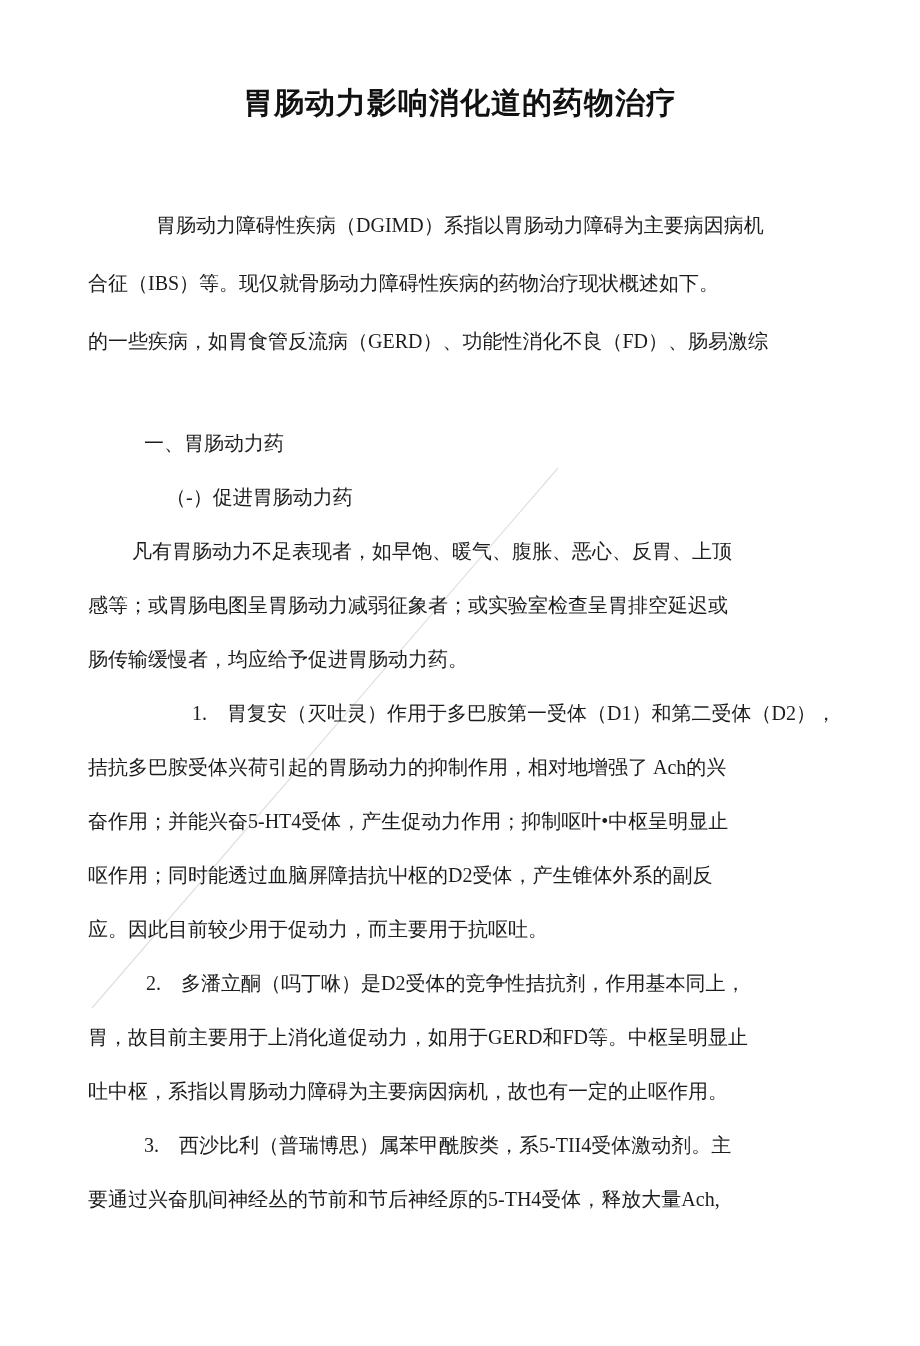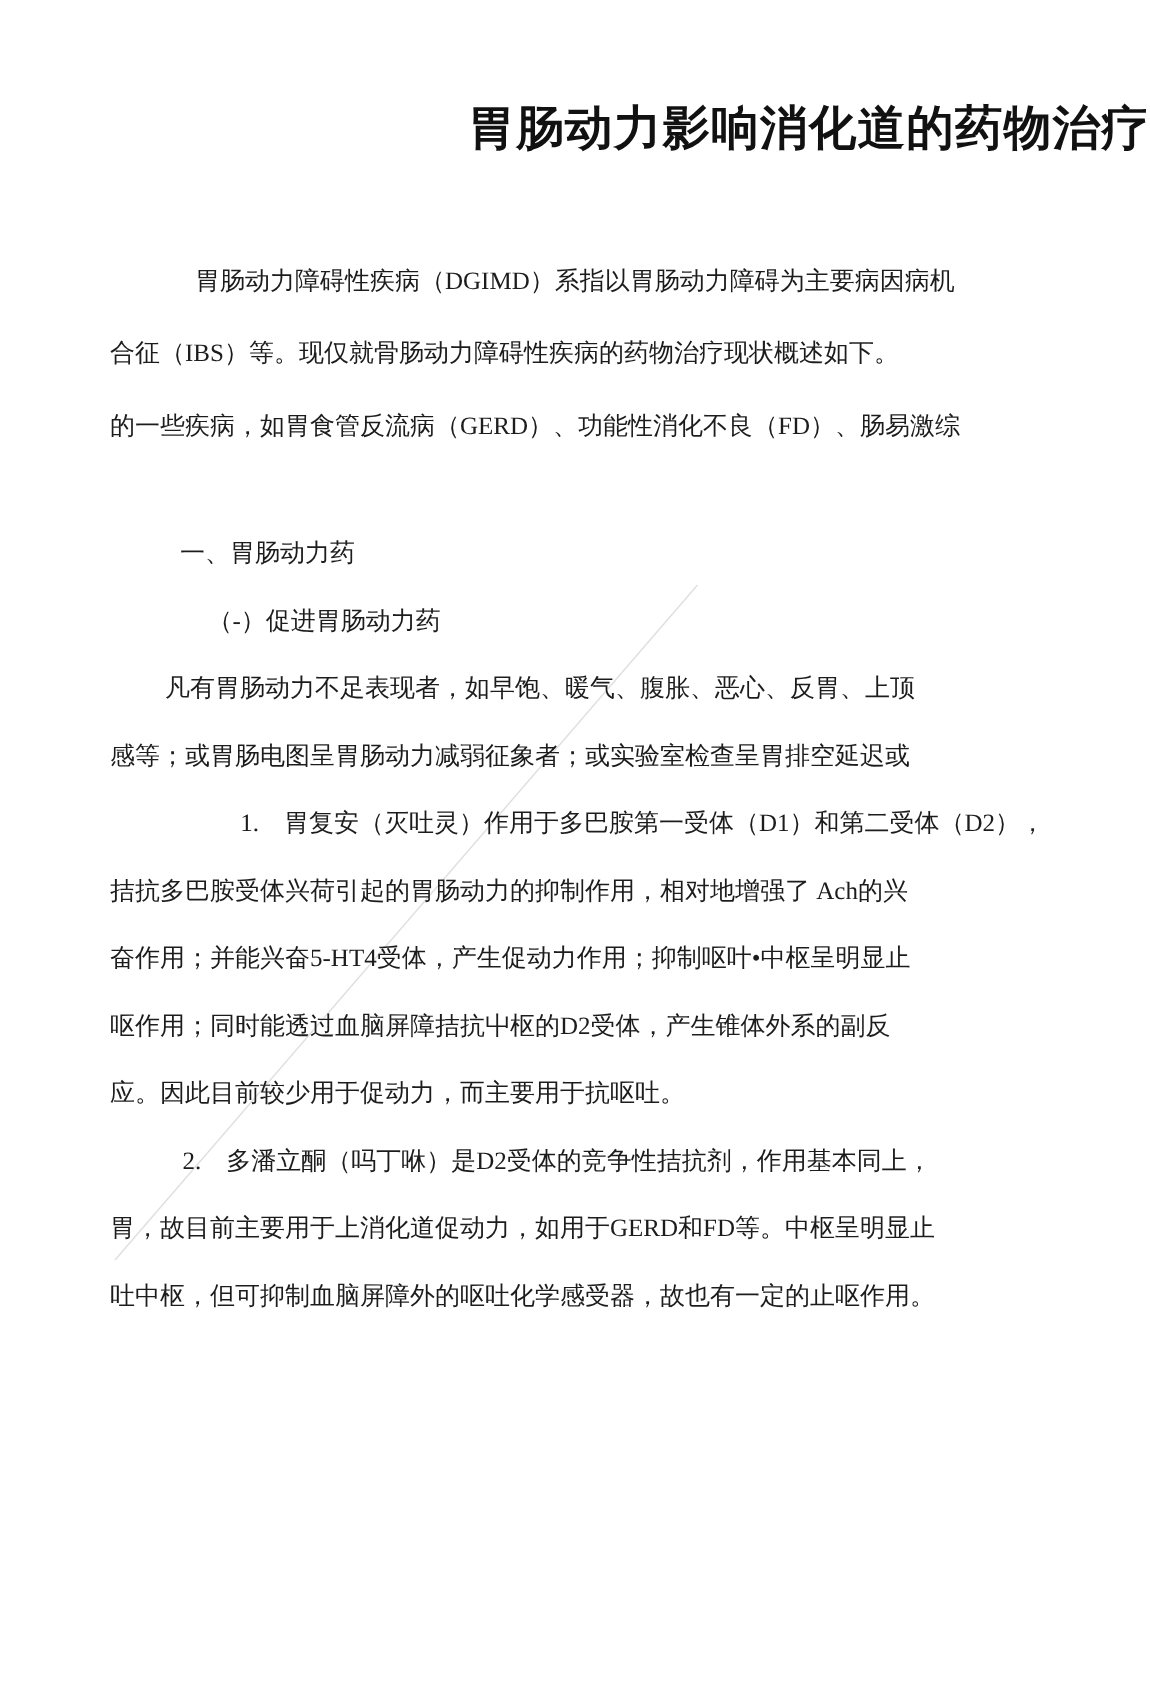--- a/index.html
+++ b/index.html
@@ -8,24 +8,24 @@
     width:920px;
     height:1346px;
     background:#ffffff;
     overflow:hidden;
     color:#1c1c1c;
     font-family:"Liberation Serif","DejaVu Serif",serif;
   }
   .doc-title{
     padding-top:82px;
     margin:0 0 72px 0;
-    text-align:right;
+    text-align:center;
     font-family:"Liberation Sans","DejaVu Sans",sans-serif;
     font-weight:bold;
-    font-size:38px;
+    font-size:30px;
     line-height:42px;
     letter-spacing:1px;
     color:#111111;
   }
   .doc-body{
     position:relative;
     margin-left:88px;
     width:748px;
     font-size:20px;
     line-height:54px;
@@ -48,17 +48,18 @@
   <svg class="artifact-svg" viewBox="0 0 920 1346" xmlns="http://www.w3.org/2000/svg">
     <line id="artifact-line" x1="558" y1="468" x2="92" y2="1008" stroke="#d8d8d8" stroke-width="1.2" opacity="0.8"></line>
   </svg>
 
   <h1 class="doc-title">胃肠动力影响消化道的药物治疗</h1>
 
   <div class="doc-body">
       <div class="para" style="line-height: 58px;"><div class="line" style="padding-left: 68px;">胃肠动力障碍性疾病（DGIMD）系指以胃肠动力障碍为主要病因病机</div><div class="line">合征（IBS）等。现仅就骨肠动力障碍性疾病的药物治疗现状概述如下。</div><div class="line">的一些疾病，如胃食管反流病（GERD）、功能性消化不良（FD）、肠易激综</div></div>
       <div class="para" style="margin-top: 46px;"><div class="line" style="padding-left: 56px;">一、胃肠动力药</div></div>
       <div class="para"><div class="line" style="padding-left: 78px;">（-）促进胃肠动力药</div></div>
-      <div class="para"><div class="line" style="padding-left: 44px;">凡有胃肠动力不足表现者，如早饱、暖气、腹胀、恶心、反胃、上顶</div><div class="line">感等；或胃肠电图呈胃肠动力减弱征象者；或实验室检查呈胃排空延迟或</div></div>
+      <div class="para"><div class="line" style="padding-left: 44px;">凡有胃肠动力不足表现者，如早饱、暖气、腹胀、恶心、反胃、上顶</div><div class="line">感等；或胃肠电图呈胃肠动力减弱征象者；或实验室检查呈胃排空延迟或</div><div class="line">肠传输缓慢者，均应给予促进胃肠动力药。</div></div>
       <div class="para"><div class="line" style="padding-left: 44px; text-align: right;">1.　胃复安（灭吐灵）作用于多巴胺第一受体（D1）和第二受体（D2），</div><div class="line">拮抗多巴胺受体兴荷引起的胃肠动力的抑制作用，相对地增强了 Ach的兴</div><div class="line">奋作用；并能兴奋5-HT4受体，产生促动力作用；抑制呕叶•中枢呈明显止</div><div class="line">呕作用；同时能透过血脑屏障拮抗屮枢的D2受体，产生锥体外系的副反</div><div class="line">应。因此目前较少用于促动力，而主要用于抗呕吐。</div></div>
-      <div class="para"><div class="line" style="padding-left: 58px;">2.　多潘立酮（吗丁咻）是D2受体的竞争性拮抗剂，作用基本同上，</div><div class="line">胃，故目前主要用于上消化道促动力，如用于GERD和FD等。中枢呈明显止</div><div class="line">吐中枢，但可抑制血脑屏障外的呕吐化学感受器，故也有一定的止呕作用。</div></div>
+      <div class="para"><div class="line" style="padding-left: 58px;">2.　多潘立酮（吗丁咻）是D2受体的竞争性拮抗剂，作用基本同上，</div><div class="line">胃，故目前主要用于上消化道促动力，如用于GERD和FD等。中枢呈明显止</div><div class="line">吐中枢，系指以胃肠动力障碍为主要病因病机，故也有一定的止呕作用。</div></div>
+      <div class="para"><div class="line" style="padding-left: 56px;">3.　西沙比利（普瑞博思）属苯甲酰胺类，系5-TII4受体激动剂。主</div><div class="line">要通过兴奋肌间神经丛的节前和节后神经原的5-TH4受体，释放大量Ach,</div></div>
     </div>
 </div>
 
 </body></html>

